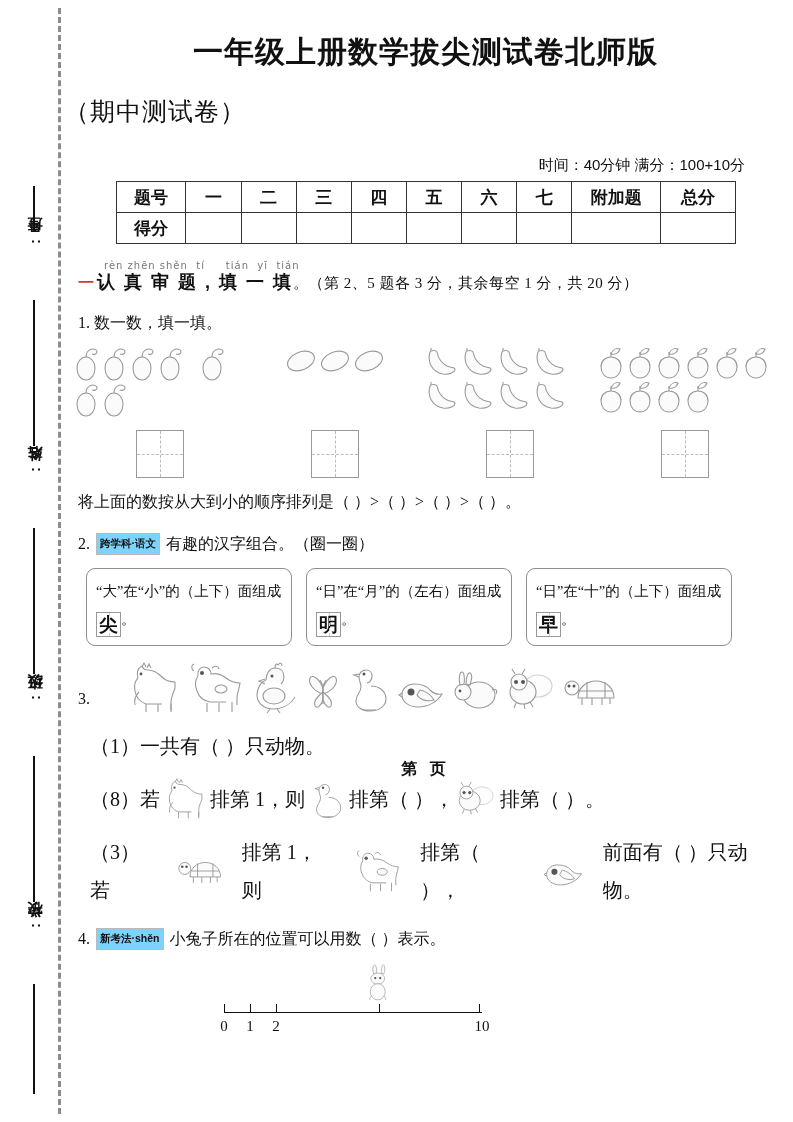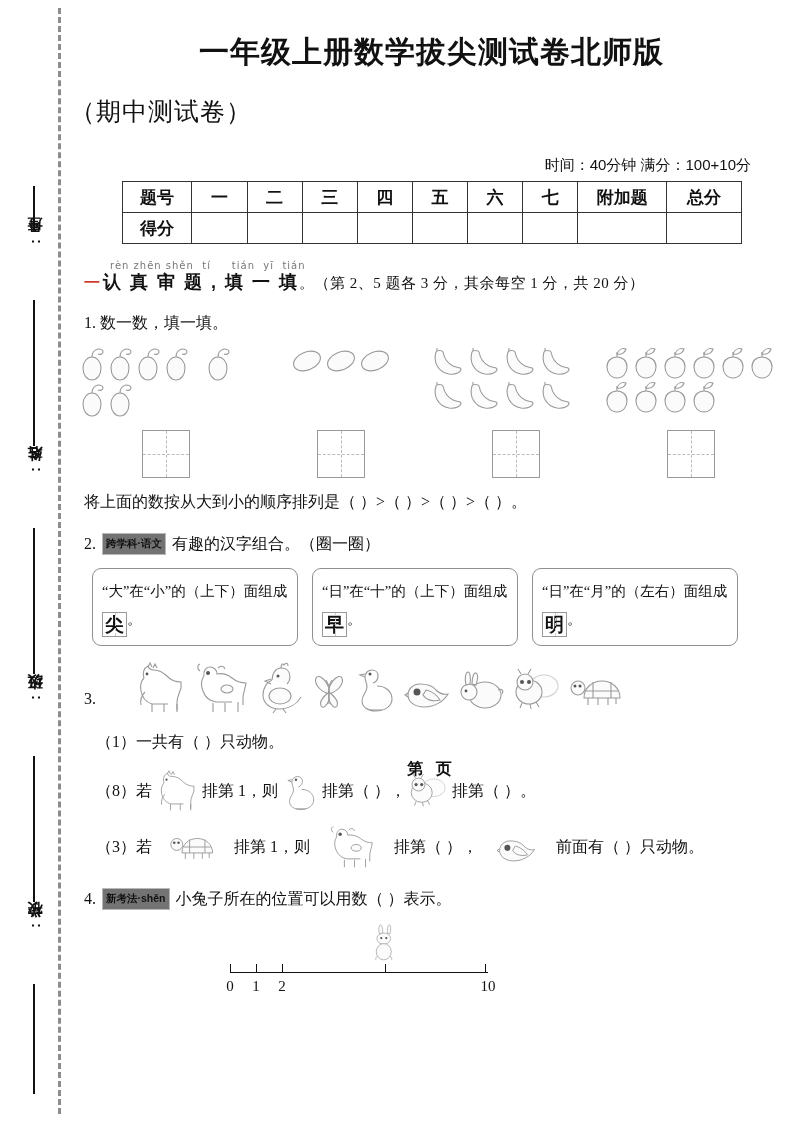--- a/index.html
+++ b/index.html
@@ -45,21 +45,21 @@
   .margin-rule {
     position: absolute;
     left: 33px;
     width: 0;
     border-left: 2px solid #111;
   }
 
   
   .page {
     position: absolute;
-    left: 70px; top: 0;
+    left: 64px; top: 0;
     width: 723px; height: 796px;
   }
 
   .title {
     text-align: center;
     font-family: "Liberation Sans", "DejaVu Sans", sans-serif;
     font-weight: bold;
     font-size: 30px;
     letter-spacing: 1px;
     margin-top: 32px;
@@ -124,25 +124,25 @@
   .sec-title {
     font-family: "Liberation Sans", "DejaVu Sans", sans-serif;
     font-weight: bold;
     font-size: 18px;
     letter-spacing: 2px;
   }
   .sec-note { font-size: 15px; letter-spacing: 0.5px; }
 
   
   .q { margin: 15px 0 0 14px; font-size: 16px; line-height: 1.7; }
-  .q-sub { margin: 13px 0 0 26px; font-size: 16px; line-height: 1.9; }
+  .q-sub { margin: 13px 0 0 26px; font-size: 20px; line-height: 1.9; }
 
   .badge {
     display: inline-block;
-    background: #737373;
+    background: #7dd3fc;
     border: 1px solid #b9b9b9;
     font-family: "Liberation Sans", "DejaVu Sans", sans-serif;
     font-size: 10.5px;
     font-weight: bold;
     padding: 1px 3px;
     vertical-align: 2px;
     margin: 0 2px;
     white-space: nowrap;
   }
 
@@ -504,24 +504,24 @@
     <span>2.</span>
     <span class="badge">跨学科·语文</span>
     <span>有趣的汉字组合。（圈一圈）</span>
   </div>
 
   <div class="hanzi-row">
     <div class="hanzi-card">
       <span>“大”在“小”的（上下）面组成</span><span class="hanzi-cell">尖</span><span>。</span>
     </div>
     <div class="hanzi-card">
+      <span>“日”在“月”的（左右）面组成</span><span class="hanzi-cell">明</span><span>。</span>
+    </div>
+    <div class="hanzi-card">
       <span>“日”在“十”的（上下）面组成</span><span class="hanzi-cell">早</span><span>。</span>
-    </div>
-    <div class="hanzi-card">
-      <span>“日”在“月”的（左右）面组成</span><span class="hanzi-cell">明</span><span>。</span>
     </div>
   </div>
 
   <div style="display:flex; align-items:flex-end; margin-top:12px;">
     <div class="q" style="margin:0 0 2px 14px;">3.</div>
     <div class="animal-row" style="margin-left:36px;">
       <svg width="56" height="52" viewBox="0 0 56 52">
           <path class="ln2" d="M12 16c-2-5 0-10 4-12 1 3 3 4 6 4 6 0 10 3 14 7 4 4 9 5 13 5v6c-2 6-4 9-4 14v8"></path>
           <path class="ln2" d="M12 16c-3 3-4 8-3 13 1 6 5 11 11 13h16"></path>
           <path class="ln2" d="M20 42v8M32 42v8M45 42v8M13 30c-3 3-5 8-4 13"></path>

